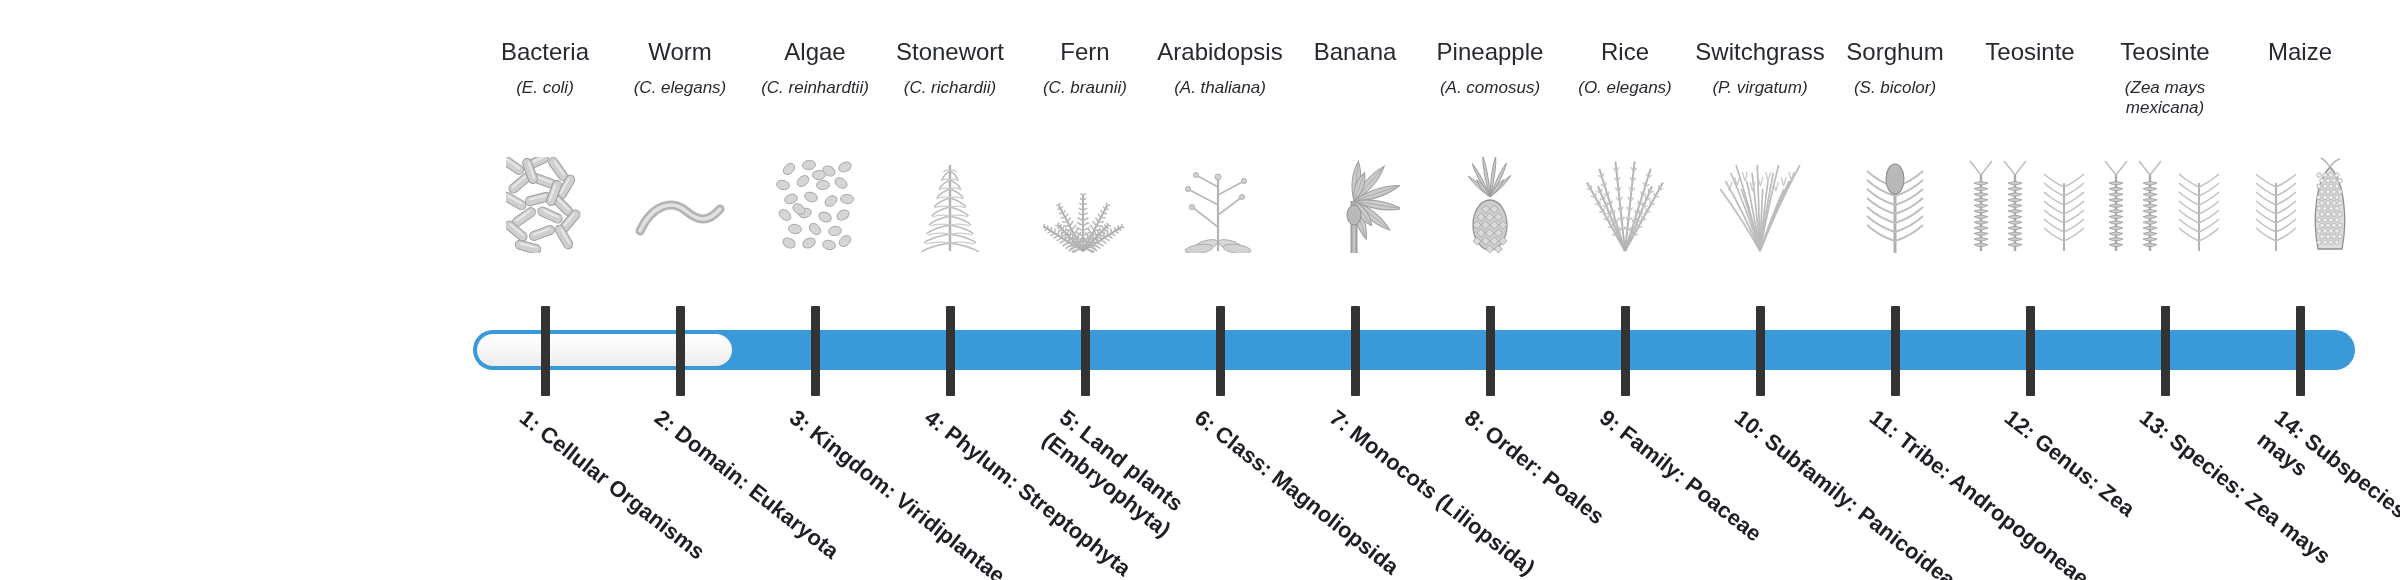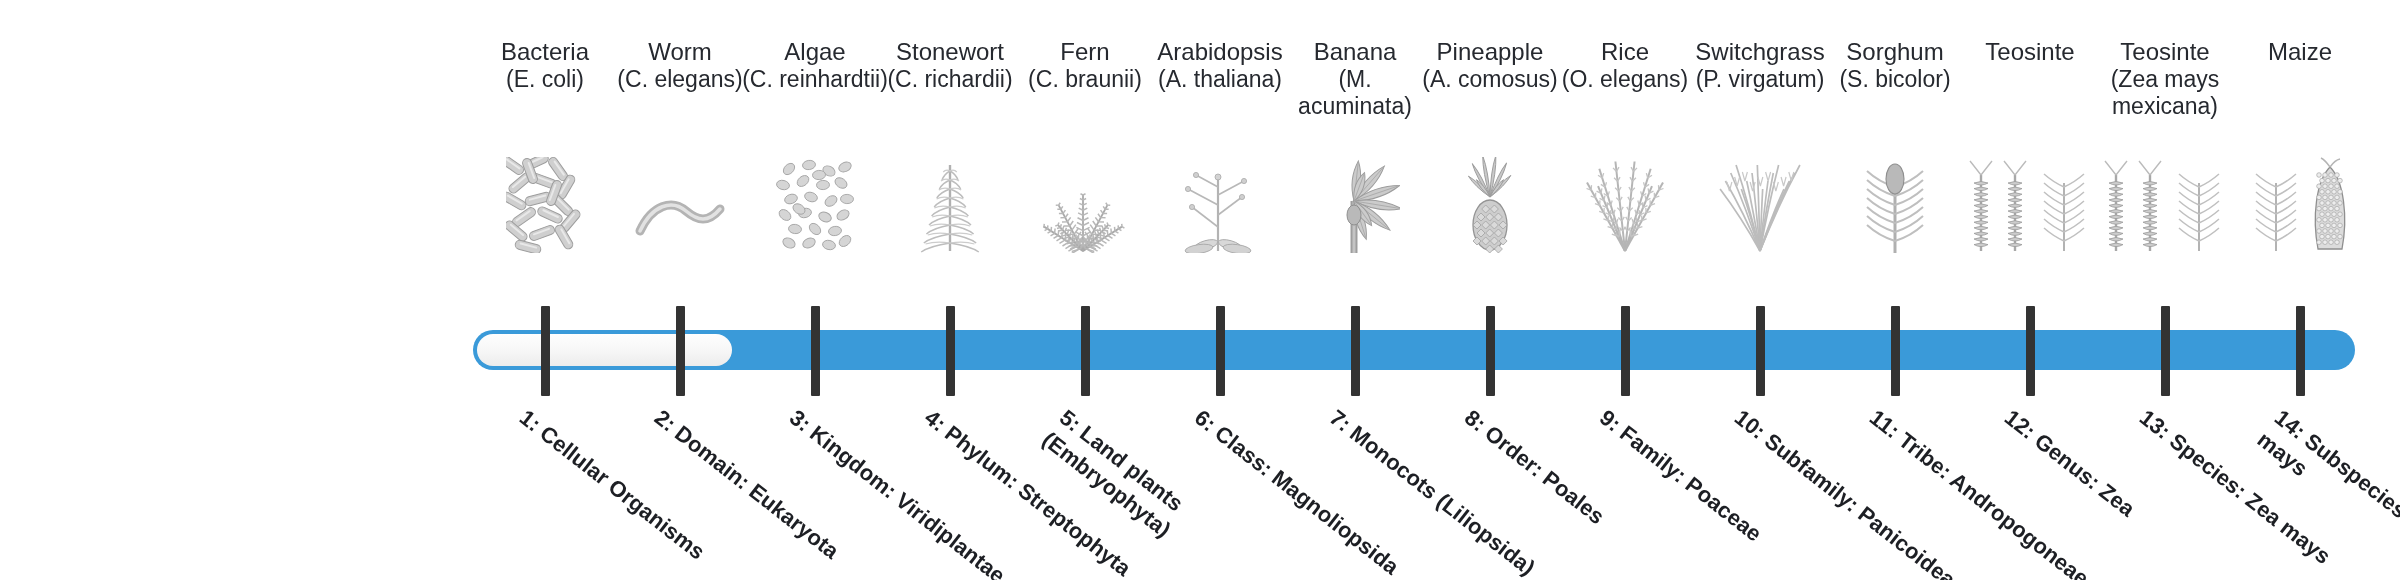--- a/index.html
+++ b/index.html
@@ -42,22 +42,23 @@
     top: 38px;
     width: 150px;
     text-align: center;
   }
   .species-common {
     font-size: 24px;
     color: #26292f;
     line-height: 1.15;
   }
   .species-sci {
-    margin-top: 0;
-    font-size: 23px;
+    margin-top: 12px;
+    font-size: 17px;
+    font-style: italic;
     color: #26292f;
     line-height: 1.18;
   }
 
   
   .organism {
     position: absolute;
     top: 168px;
     width: 150px;
     height: 85px;
@@ -136,21 +137,20 @@
       <div class="species-col" style="left: 1010px;">
         <div class="species-common">Fern</div>
         <div class="species-sci">(C. braunii)</div>
       </div>
       <div class="species-col" style="left: 1145px;">
         <div class="species-common">Arabidopsis</div>
         <div class="species-sci">(A. thaliana)</div>
       </div>
       <div class="species-col" style="left: 1280px;">
         <div class="species-common">Banana</div>
-        <div class="species-sci">(M. acuminata)</div>
       </div>
       <div class="species-col" style="left: 1415px;">
         <div class="species-common">Pineapple</div>
         <div class="species-sci">(A. comosus)</div>
       </div>
       <div class="species-col" style="left: 1550px;">
         <div class="species-common">Rice</div>
         <div class="species-sci">(O. elegans)</div>
       </div>
       <div class="species-col" style="left: 1685px;">

